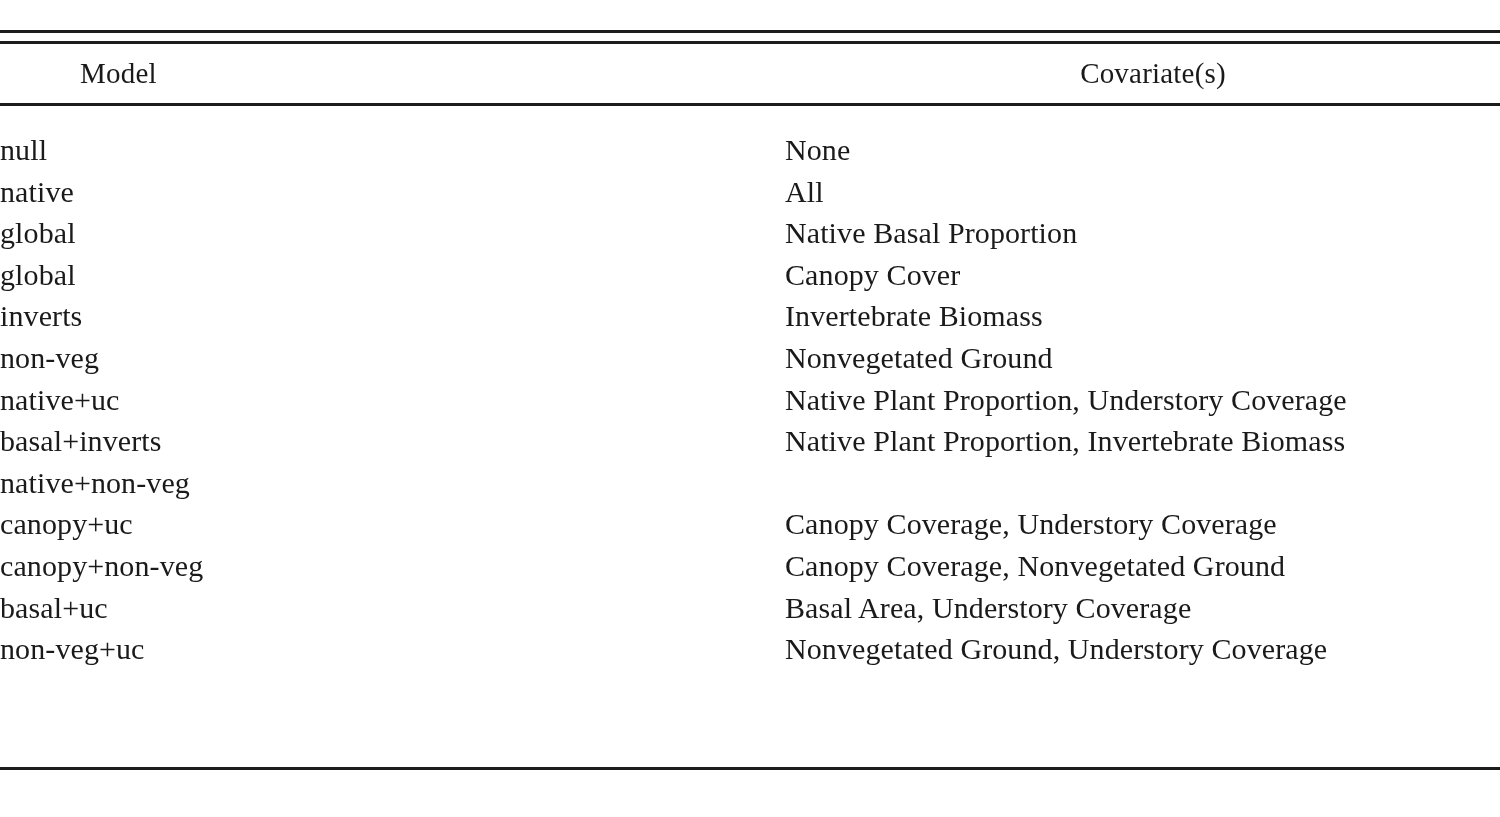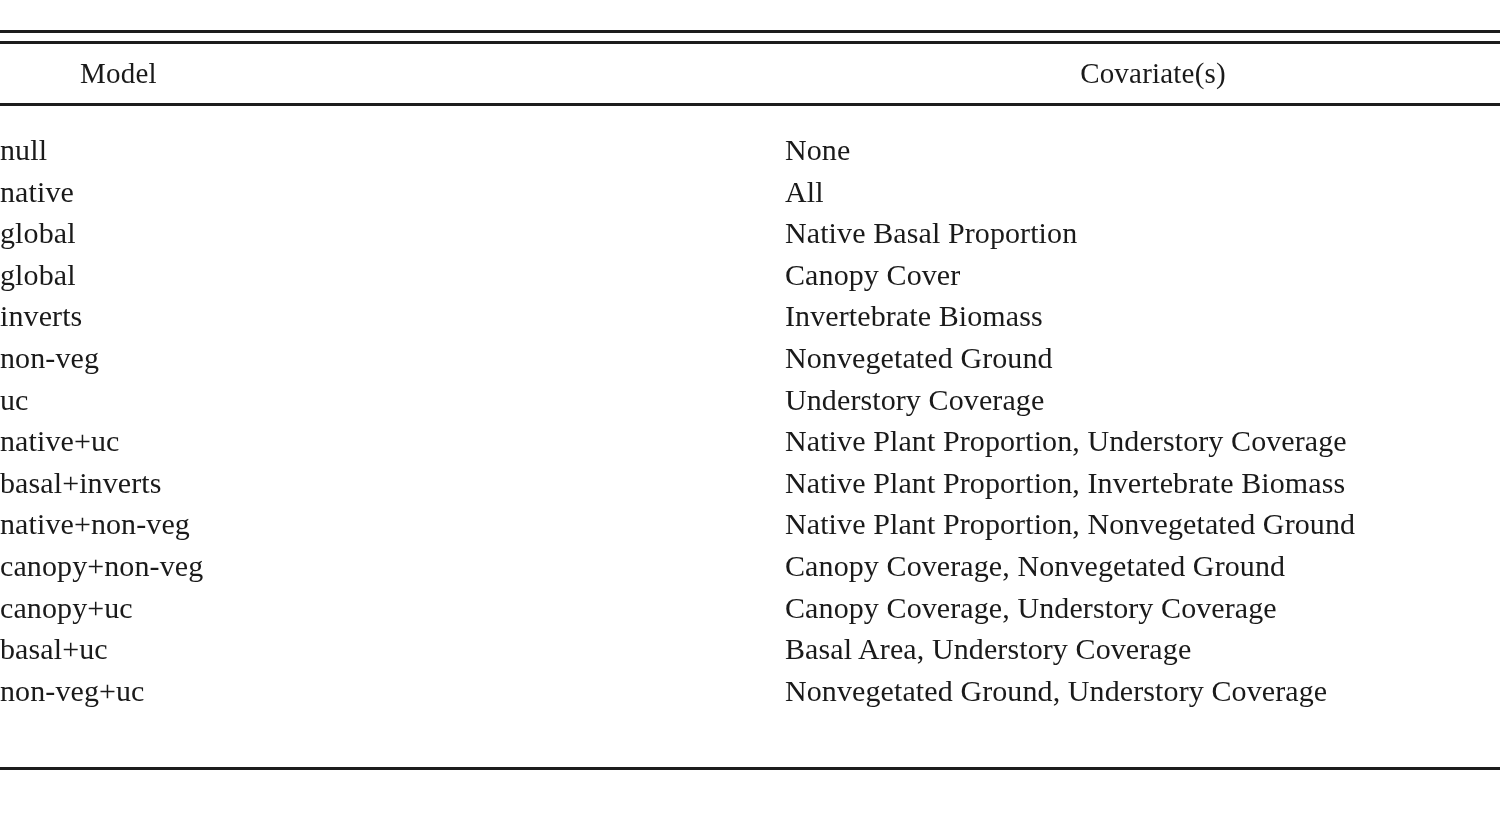--- a/index.html
+++ b/index.html
@@ -125,42 +125,37 @@
       </div>
       <div class="trow">
         <div class="cell cell-model">inverts</div>
         <div class="cell cell-covariate">Invertebrate Biomass</div>
       </div>
       <div class="trow">
         <div class="cell cell-model">non-veg</div>
         <div class="cell cell-covariate">Nonvegetated Ground</div>
       </div>
       <div class="trow">
-        <div class="cell cell-model">uc</div>
-        <div class="cell cell-covariate">Understory Coverage</div>
-      </div>
-      <div class="trow">
         <div class="cell cell-model">native+uc</div>
         <div class="cell cell-covariate">Native Plant Proportion, Understory Coverage</div>
       </div>
       <div class="trow">
         <div class="cell cell-model">basal+inverts</div>
         <div class="cell cell-covariate">Native Plant Proportion, Invertebrate Biomass</div>
       </div>
       <div class="trow">
         <div class="cell cell-model">native+non-veg</div>
-        <div class="cell cell-covariate">Native Plant Proportion, Nonvegetated Ground</div>
+      </div>
+      <div class="trow">
+        <div class="cell cell-model">canopy+uc</div>
+        <div class="cell cell-covariate">Canopy Coverage, Understory Coverage</div>
       </div>
       <div class="trow">
         <div class="cell cell-model">canopy+non-veg</div>
         <div class="cell cell-covariate">Canopy Coverage, Nonvegetated Ground</div>
-      </div>
-      <div class="trow">
-        <div class="cell cell-model">canopy+uc</div>
-        <div class="cell cell-covariate">Canopy Coverage, Understory Coverage</div>
       </div>
       <div class="trow">
         <div class="cell cell-model">basal+uc</div>
         <div class="cell cell-covariate">Basal Area, Understory Coverage</div>
       </div>
       <div class="trow">
         <div class="cell cell-model">non-veg+uc</div>
         <div class="cell cell-covariate">Nonvegetated Ground, Understory Coverage</div>
       </div>
     </div>

